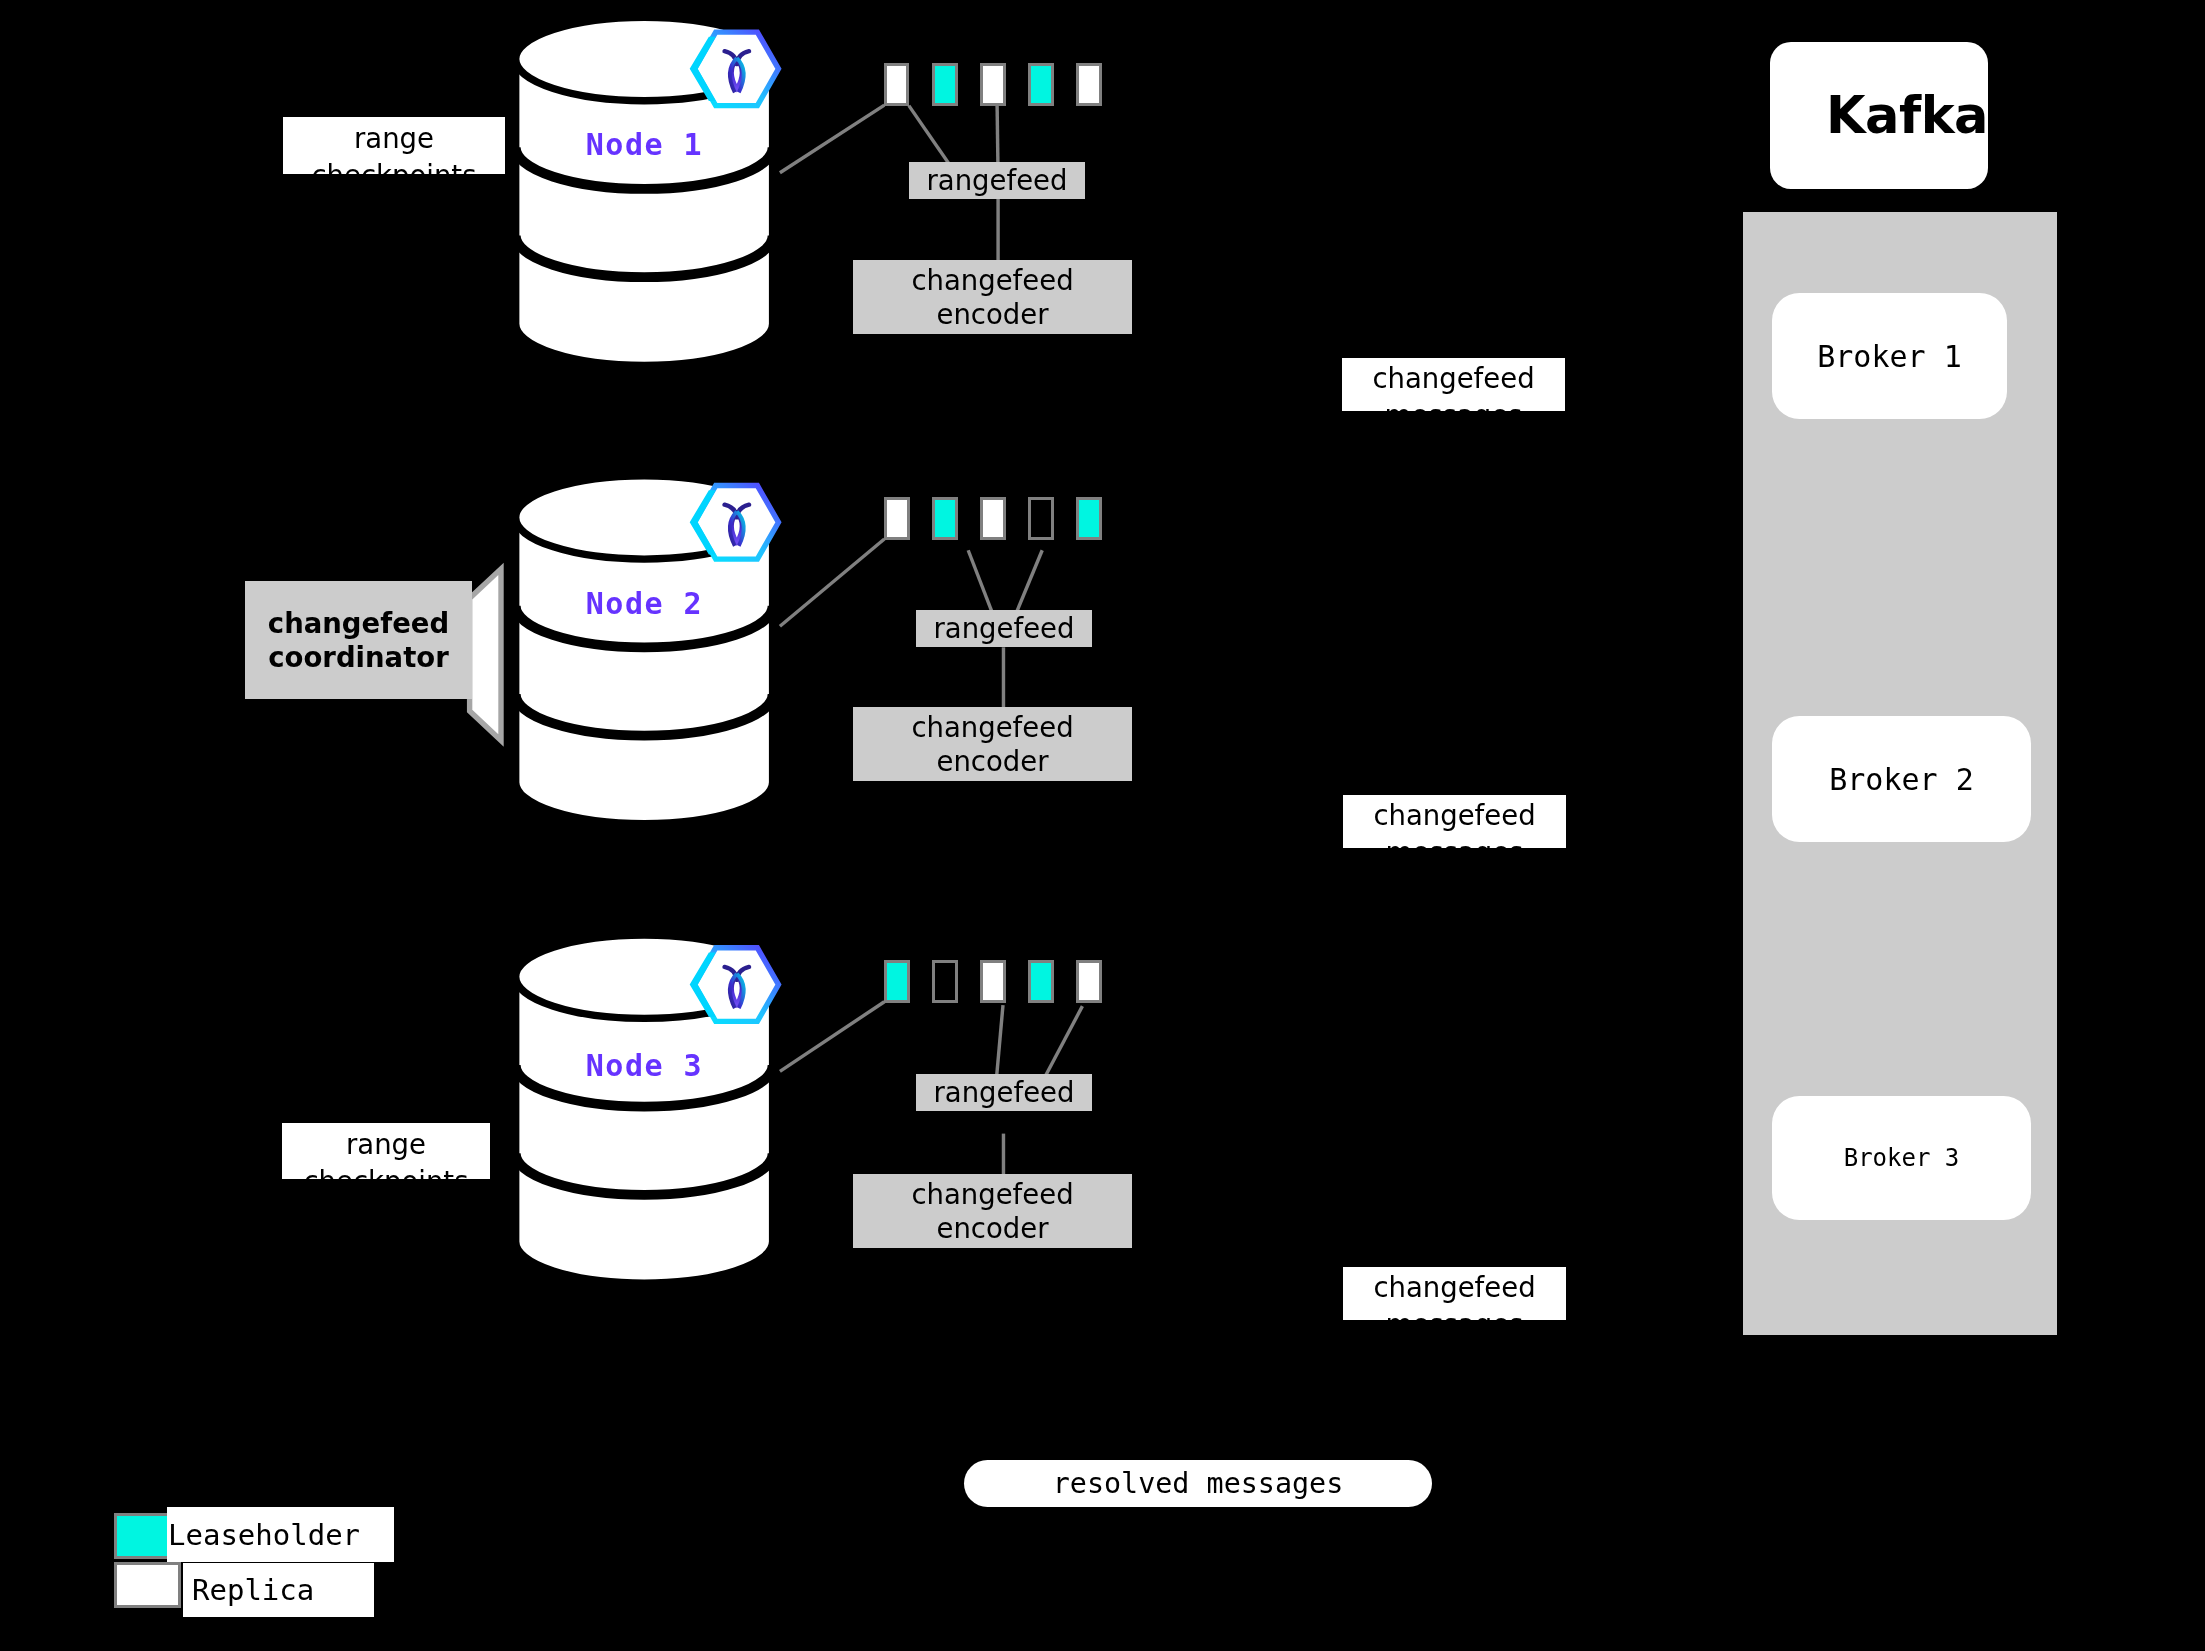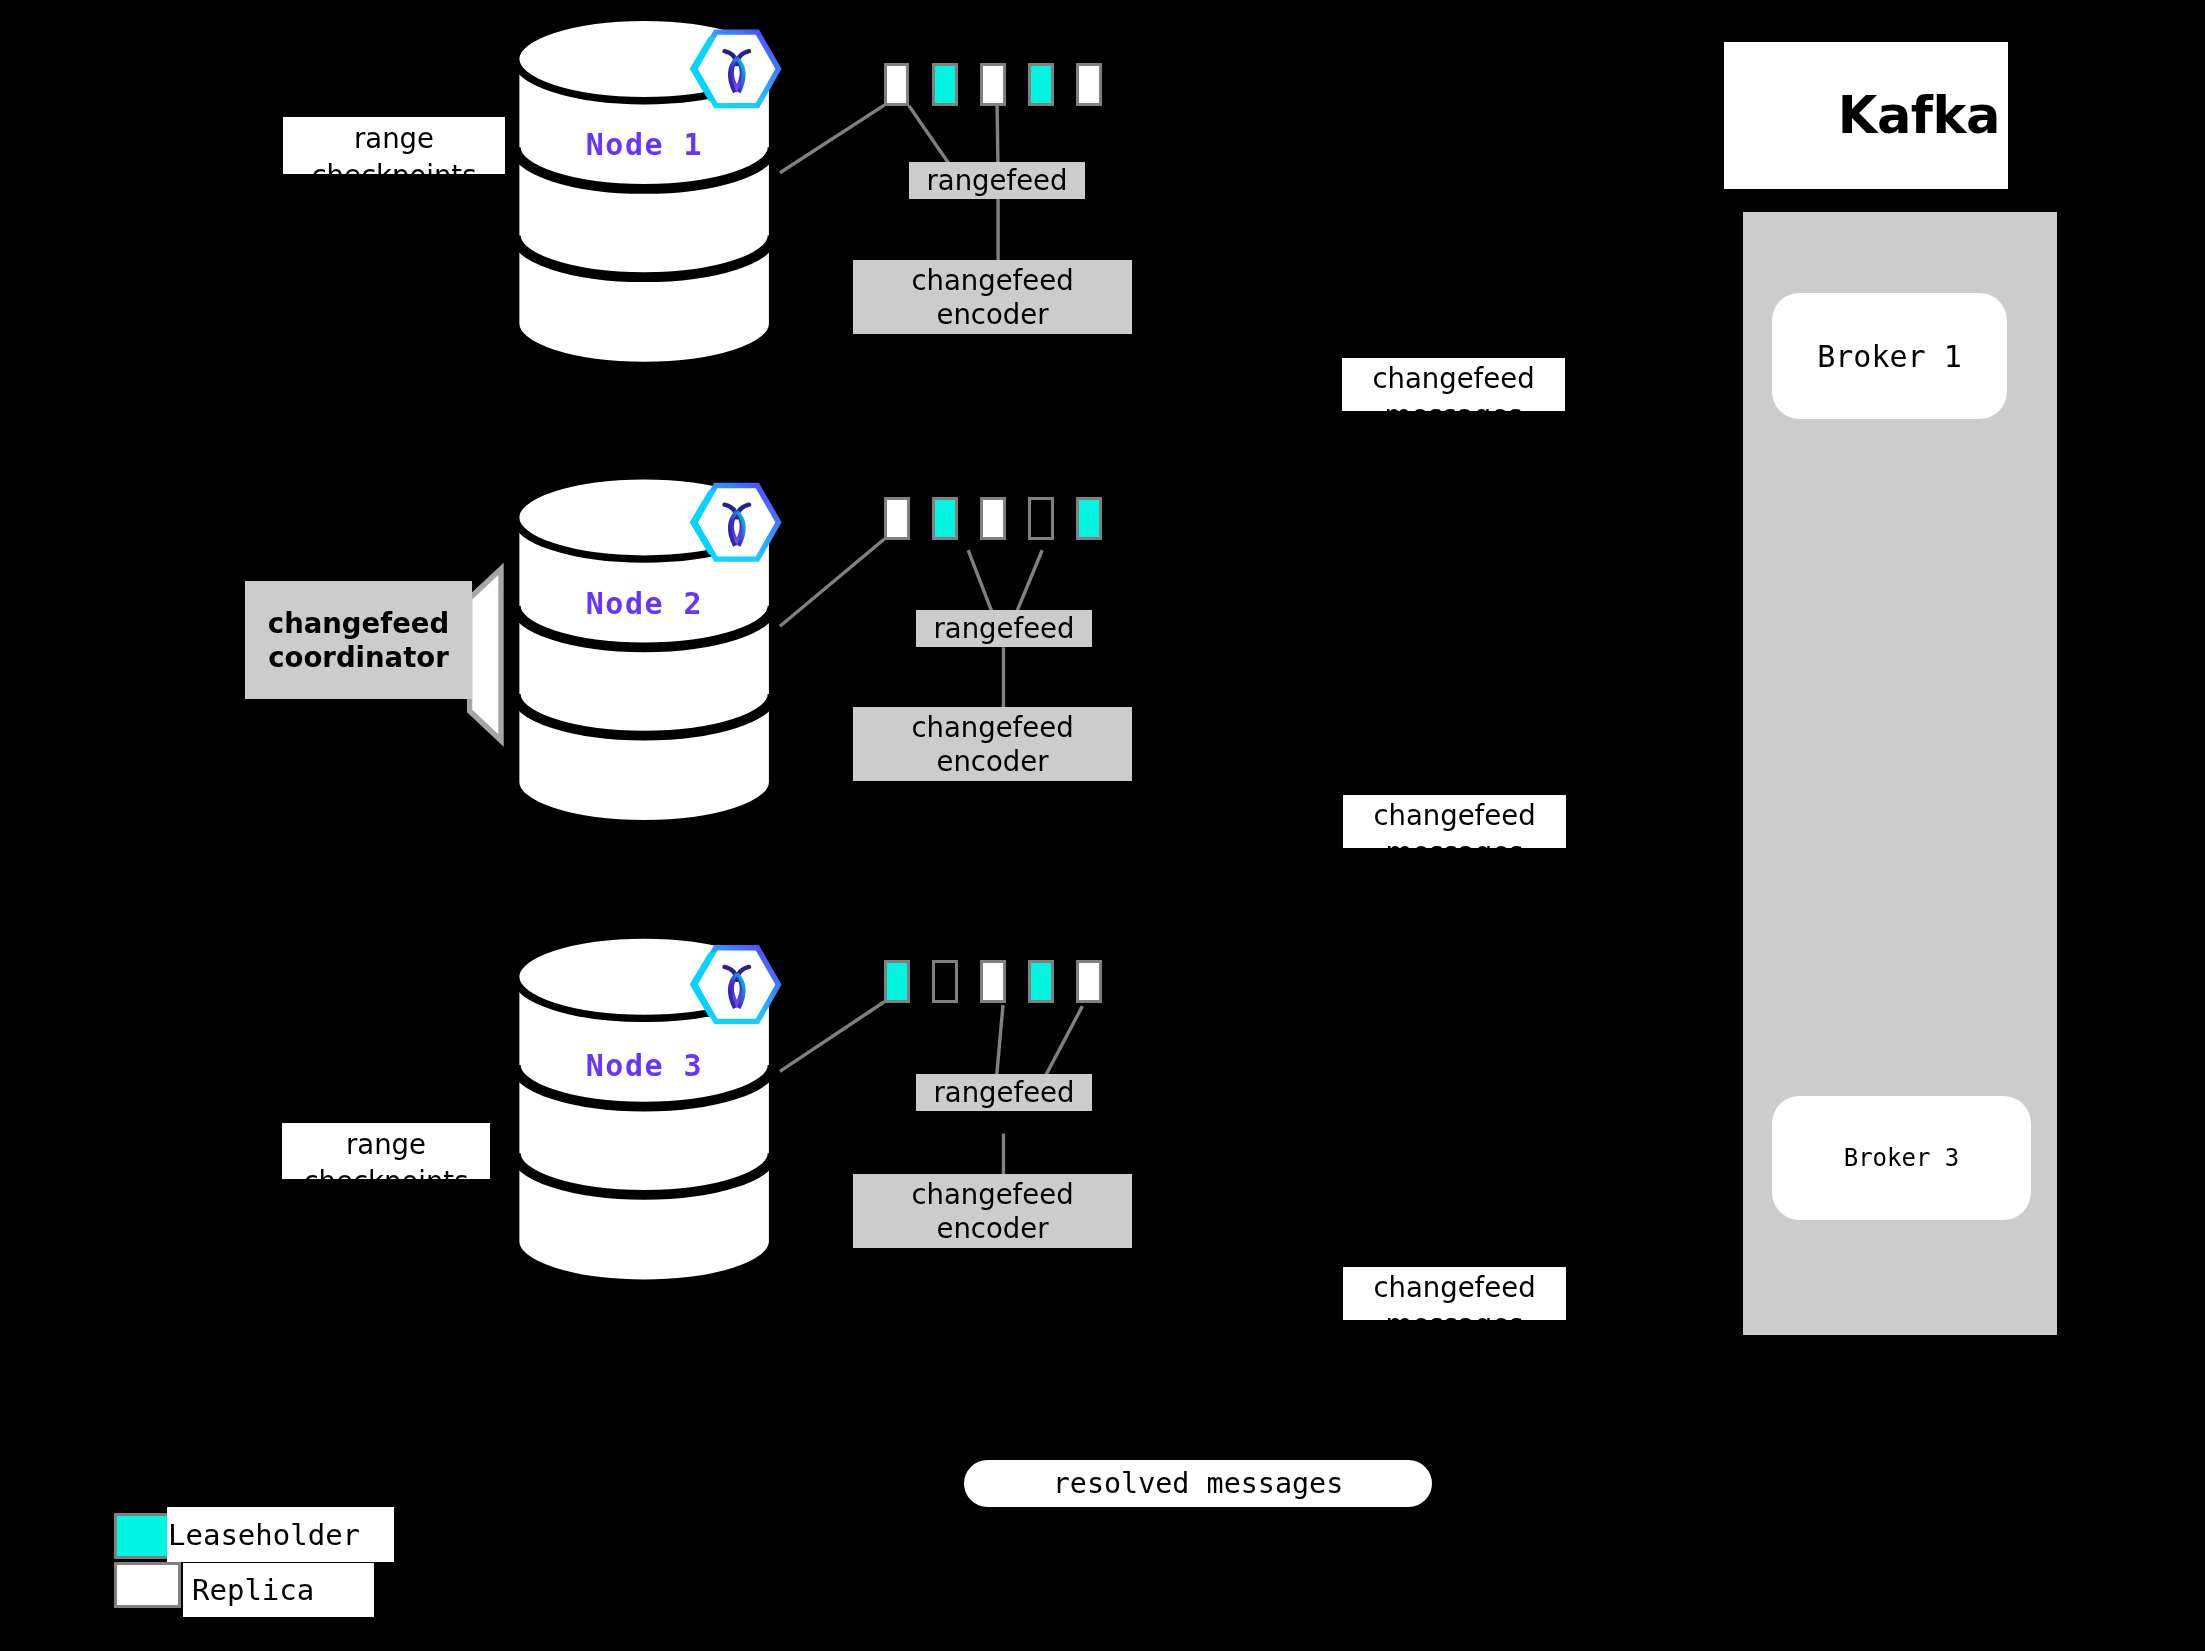--- a/index.html
+++ b/index.html
@@ -245,29 +245,30 @@
   <div class="wlabel" style="left:1343px;top:781px;width:223px;height:51px;font-size:27.5px;padding-top:2px;">
     <span>changefeed</span>
     <span>messages</span>
   </div>
 
   <div class="wlabel" style="left:1343px;top:1253px;width:223px;height:51px;font-size:27.5px;padding-top:2px;">
     <span>changefeed</span>
     <span>messages</span>
   </div>
 
-  <div class="kafka-card" style="left:1724px;top:42px;width:284px;height:147px;">
+  <div class="kafka-card" style="left:1770px;top:42px;width:218px;height:147px;border-radius:21px;">
     <div style="width:93px;height:127px;"></div>
     <div class="kafka-word" style="font-size:51px;">Kafka</div>
   </div>
 
   <div class="broker-panel" style="left:1743px;top:212px;width:314px;height:1123px;"></div>
 
   <div class="broker" style="left:1772px;top:293px;width:235px;height:126px;font-size:30px;">Broker 1</div>
 
+  <div class="broker" style="left:1772px;top:716px;width:259px;height:126px;font-size:30px;">Broker 2</div>
 
   <div class="broker" style="left:1772px;top:1096px;width:259px;height:124px;font-size:24px;">Broker 3</div>
 
   <div class="pill" style="left:964px;top:1460px;width:468px;height:47px;font-size:28.4px;">resolved messages</div>
 
   <div>
     <div class="legend-sw" style="left:114px;top:1513px;width:67px;height:46px;background:#00f5e1;"></div>
     <div class="legend-txt" style="left:167px;top:1507px;width:226px;height:55px;font-size:29px;padding-left:1px;">Leaseholder</div>
 
     <div class="legend-sw" style="left:114px;top:1562px;width:67px;height:46px;background:#ffffff;"></div>

